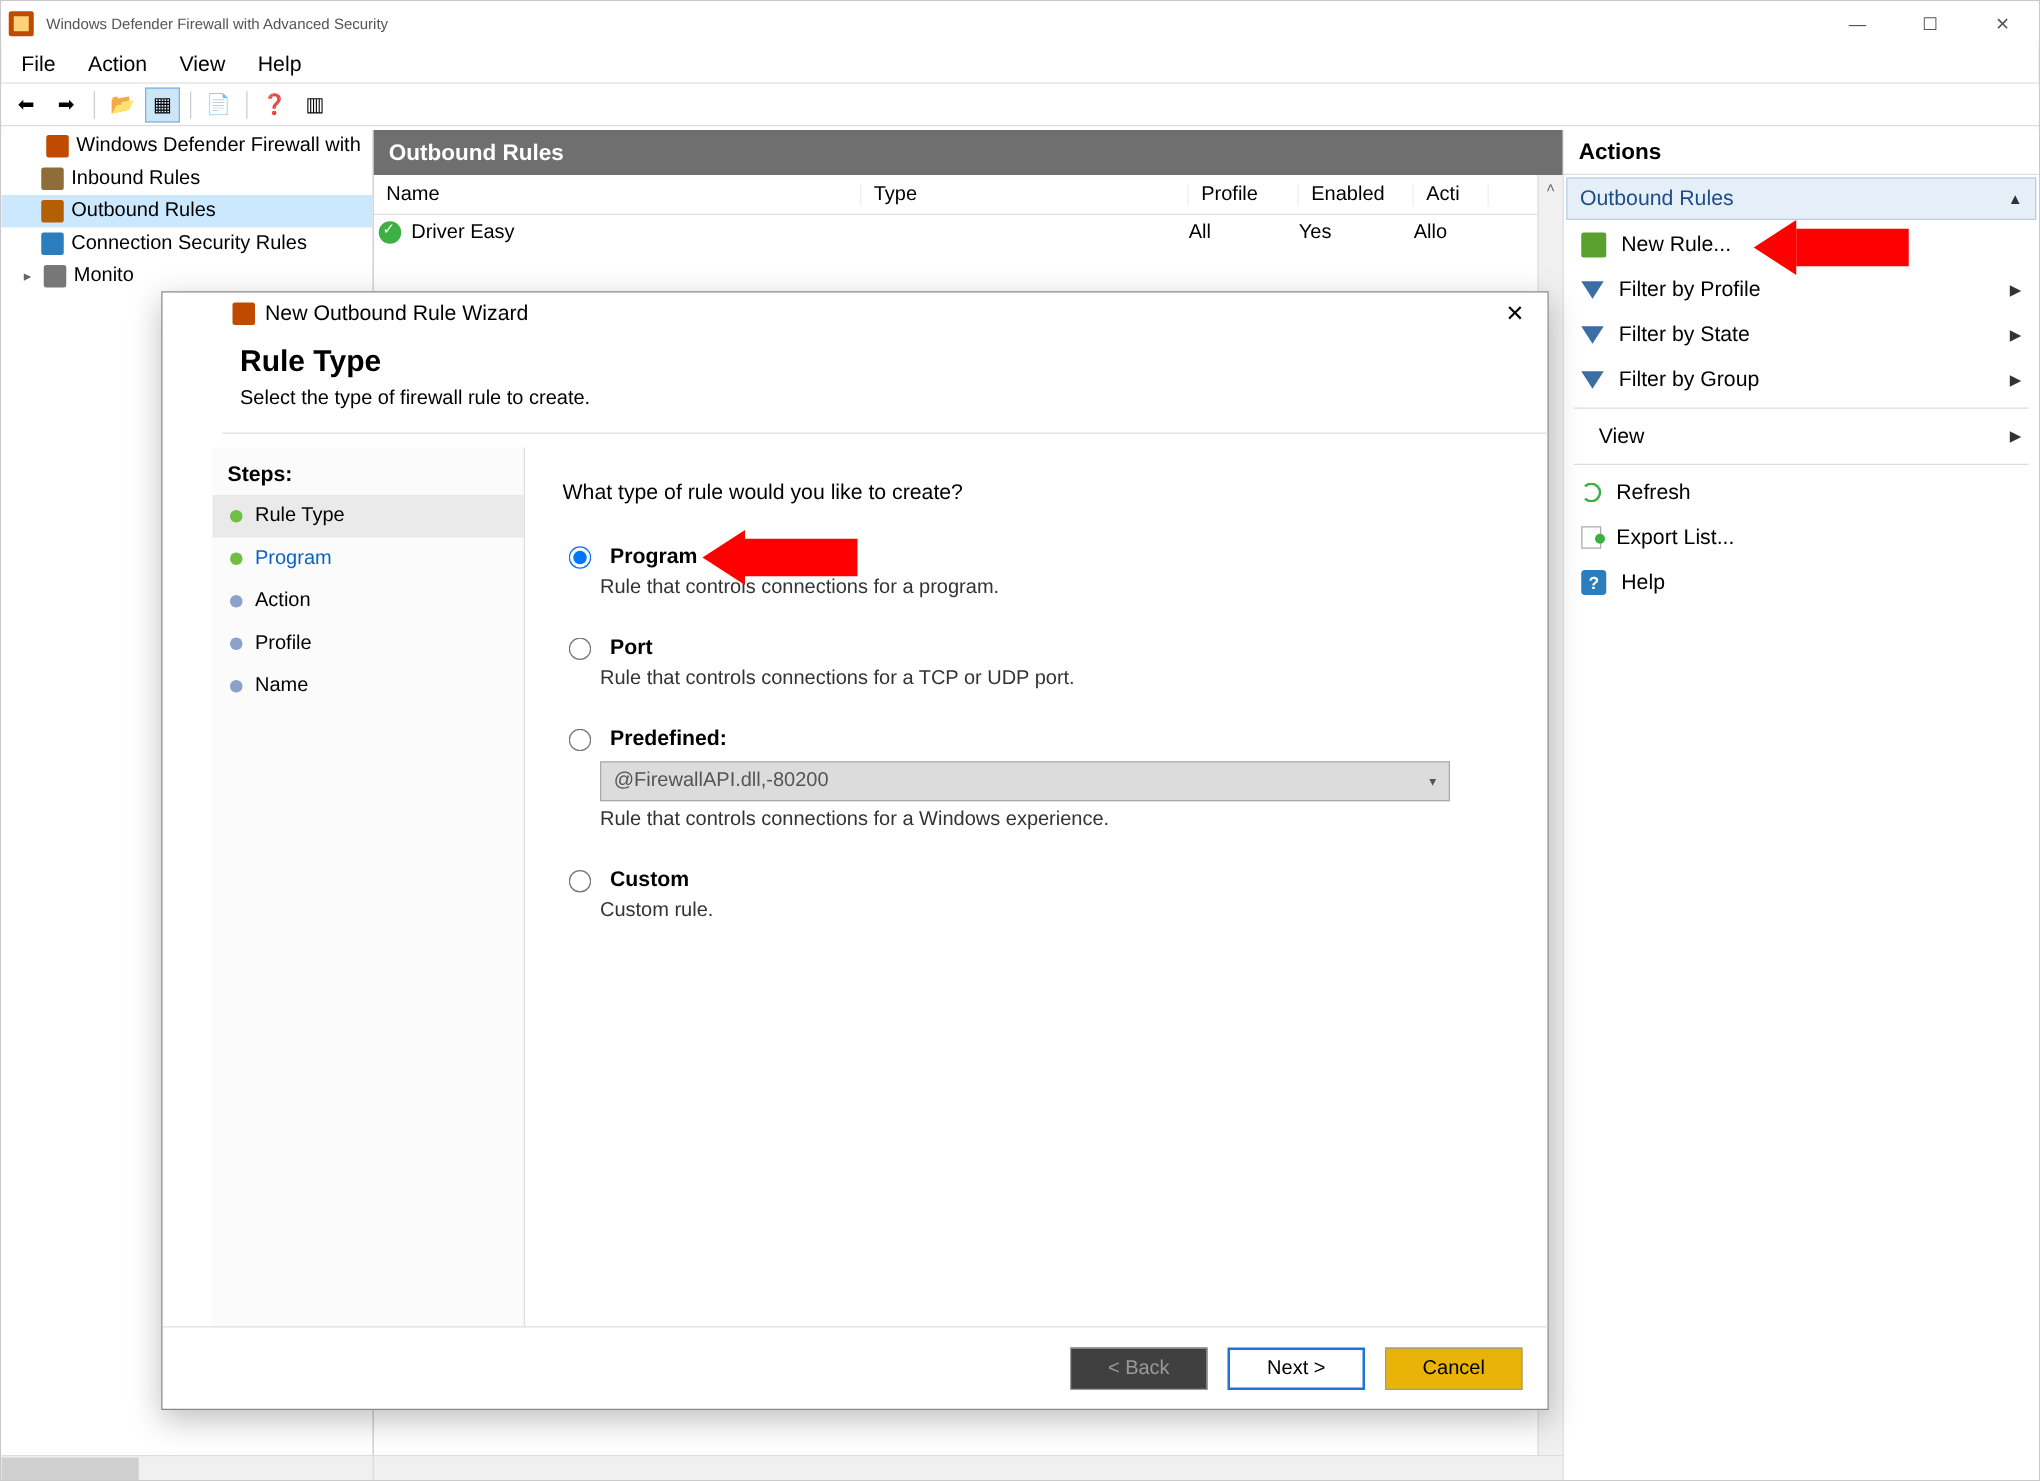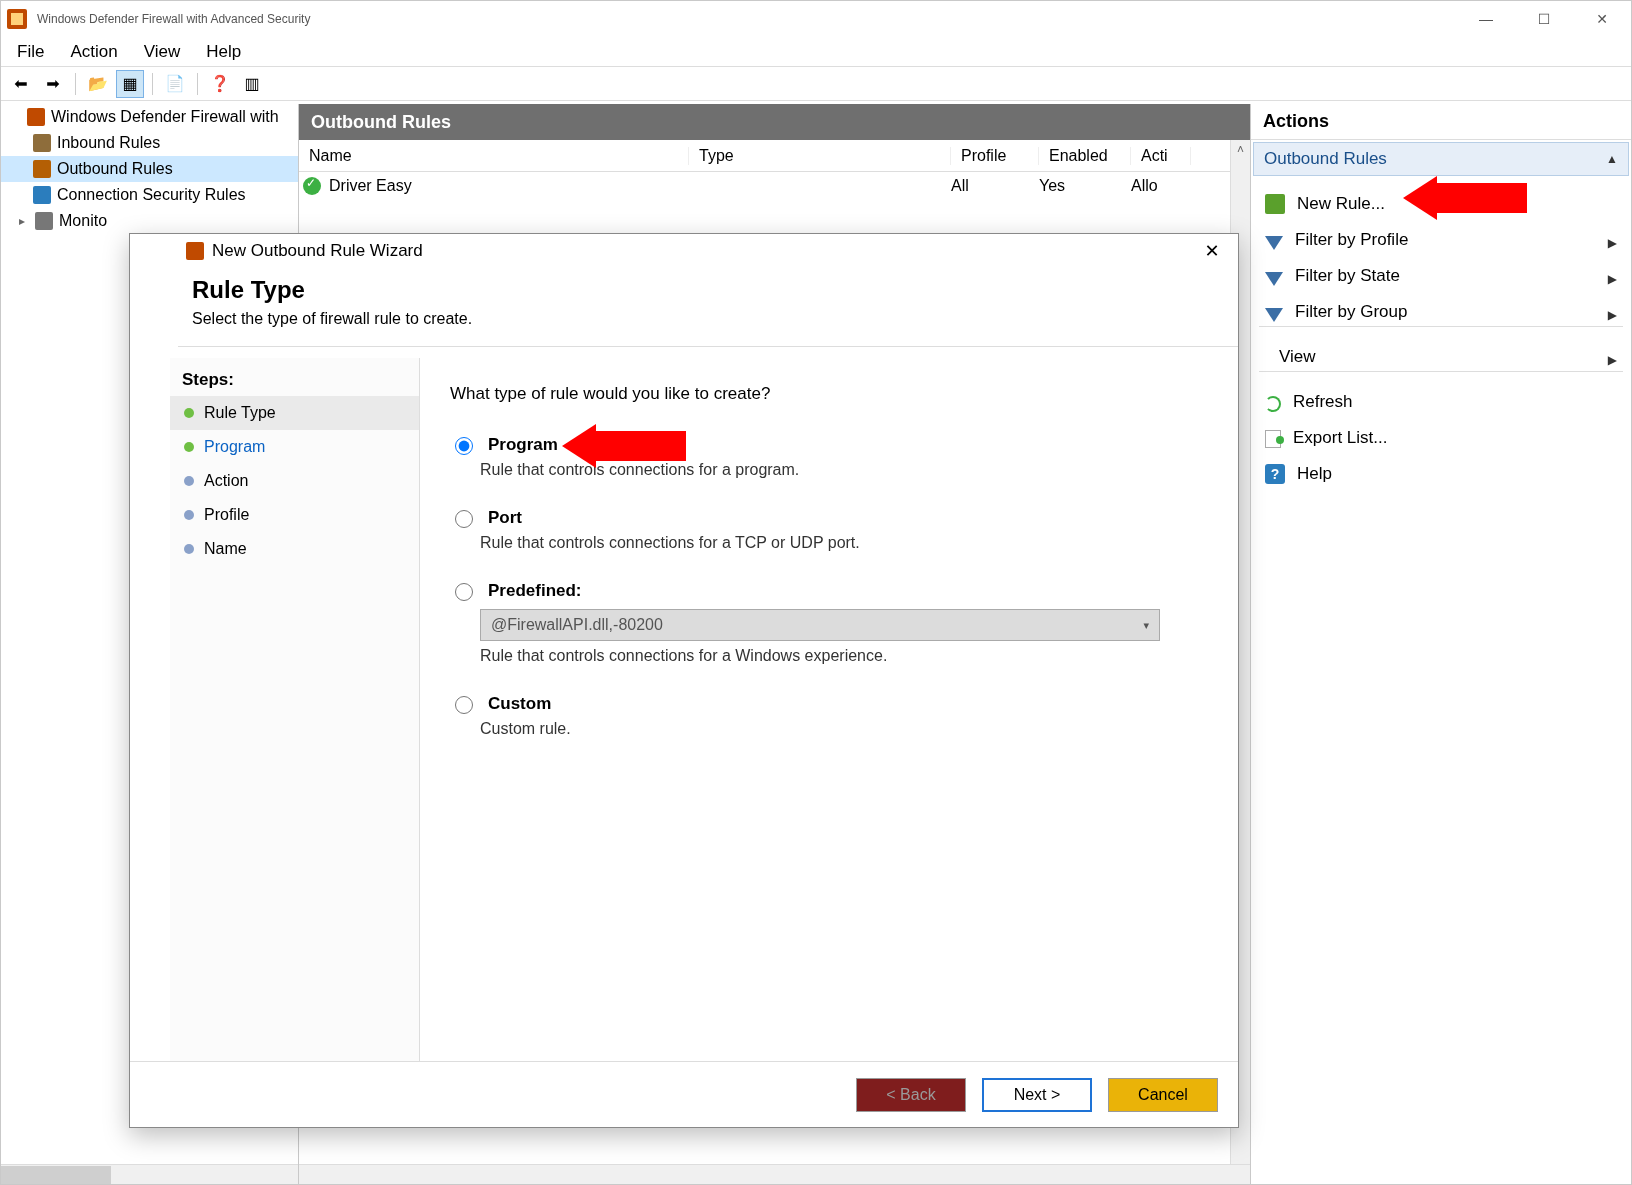--- a/index.html
+++ b/index.html
@@ -17,21 +17,21 @@
 .menubar { height: 30px; display: flex; align-items: center; gap: 26px; padding: 0 16px; border-bottom: 1px solid #ddd; font-size: 17px; }
 .menubar span { cursor: default; }
 
 .toolbar { height: 34px; display:flex; align-items:center; gap:4px; padding:0 6px; border-bottom:1px solid #ddd; background:#fff;}
 .toolbar .tb { width:28px;height:28px;display:flex;align-items:center;justify-content:center;border:1px solid transparent;}
 .toolbar .sep{width:1px;height:22px;background:#ccc;margin:0 4px;}
 .toolbar .selected{border-color:#7bb2e6;background:#cde6f7;}
 
 .body { position: absolute; top: 103px; left: 0; right: 0; bottom: 0; display: flex; }
 .tree-pane { width: 298px; border-right: 1px solid #c9c9c9; background:#fff; overflow:hidden; position:relative;}
-.tree-pane .row { height:26px; display:flex; align-items:center; gap:6px; padding-left:6px; font-size:16px;}
+.tree-pane .row { height:26px; display:flex; align-items:center; gap:6px; padding-left:16px; font-size:16px;}
 .tree-pane .row.sel{background:#cce8ff;}
 .tree-pane .row .tw{width:14px;text-align:center;font-size:12px;color:#666;}
 .tree-pane .row .ic{width:18px;height:18px;display:inline-block;}
 .ic-firewall{background:#c04a00;border-radius:2px;}
 .ic-inbound{background:#8e6d3b;border-radius:2px;}
 .ic-outbound{background:#b45f04;border-radius:2px;}
 .ic-conn{background:#2b7dbd;border-radius:2px;}
 .ic-monitor{background:#777;border-radius:2px;}
 .tree-pane .hscroll{position:absolute;left:0;right:0;bottom:0;height:20px;background:#f0f0f0;border-top:1px solid #ddd;}
 .tree-pane .hscroll .thumb{position:absolute;left:0;width:110px;height:18px;top:1px;background:#cfcfcf;}
@@ -45,21 +45,21 @@
 .rule-row .ic-check{width:18px;height:18px;border-radius:50%;background:#3cb043;display:inline-block;margin:0 8px 0 4px;position:relative;}
 .rule-row .ic-check::after{content:"✓";color:#fff;font-size:12px;position:absolute;left:3px;top:-1px;}
 .center-pane .vscroll{position:absolute;right:0;top:36px;bottom:20px;width:20px;background:#f0f0f0;border-left:1px solid #ddd;}
 .center-pane .vscroll .up,.center-pane .vscroll .dn{height:20px;text-align:center;line-height:20px;font-size:12px;color:#666;}
 .center-pane .hscroll{position:absolute;left:0;right:0;bottom:0;height:20px;background:#f0f0f0;border-top:1px solid #ddd;}
 
 .actions-pane { width:380px; background:#fff; position:relative;}
 .actions-header{height:36px;background:#fff;border-bottom:1px solid #ddd;display:flex;align-items:center;padding:0 12px;font-weight:700;font-size:18px;}
 .actions-sub{height:34px;background:#e6eef8;border:1px solid #b7cee6;margin:2px;display:flex;align-items:center;justify-content:space-between;padding:0 10px;font-size:17px;color:#1a4f8a;}
 .actions-sub .chev{font-size:12px;color:#333;}
-.act-row{height:36px;display:flex;align-items:flex-end;padding:0 14px;gap:12px;font-size:17px;position:relative;}
+.act-row{height:36px;display:flex;align-items:center;padding:0 14px;gap:12px;font-size:17px;position:relative;}
 .act-row .sub{margin-left:auto;font-size:12px;color:#333;}
 .act-row.indent{padding-left:28px;}
 .act-ic{width:20px;height:20px;display:inline-block;}
 .ic-new{background:#5aa02c;border-radius:2px;position:relative;}
 .ic-filter{width:0;height:0;border-left:9px solid transparent;border-right:9px solid transparent;border-top:14px solid #3b6ea5;display:inline-block;}
 .ic-refresh{border:2px solid #3cb043;border-radius:50%;width:16px;height:16px;border-left-color:transparent;}
 .ic-export{background:#fff;border:1px solid #aaa;width:16px;height:18px;position:relative;}
 .ic-export::after{content:"";position:absolute;right:-4px;top:5px;width:8px;height:8px;background:#3cb043;border-radius:50%;}
 .ic-help{background:#2b7dbd;color:#fff;width:20px;height:20px;text-align:center;line-height:20px;font-weight:700;border-radius:3px;font-size:14px;}
 
@@ -91,21 +91,21 @@
 .wiz-q{font-size:17px;margin-bottom:30px;}
 .opt{margin-bottom:28px;}
 .opt .rline{display:flex;align-items:center;gap:12px;}
 .opt input[type=radio]{width:18px;height:18px;}
 .opt .lbl{font-weight:700;font-size:17px;}
 .opt .desc{margin-left:30px;margin-top:6px;font-size:16px;color:#333;}
 .predef-sel{margin:8px 0 6px 30px;width:680px;height:32px;background:#dcdcdc;border:1px solid #aaa;color:#555;padding:0 10px;display:flex;align-items:center;justify-content:space-between;}
 .predef-sel .chev{font-size:11px;}
 .wiz-footer{position:absolute;left:0;right:0;bottom:0;height:66px;border-top:1px solid #ddd;display:flex;align-items:center;justify-content:flex-end;gap:16px;padding:0 20px;}
 .btn{height:34px;min-width:110px;padding:0 18px;border:1px solid #9a9a9a;background:#eab308;font-size:16px;display:flex;align-items:center;justify-content:center;}
-.btn.disabled{color:#9a9a9a;background:#7f1d1d;}
+.btn.disabled{color:#9a9a9a;background:#404040;}
 .btn.primary{border:2px solid #1e73d6;background:#fff;}
 
 
 .watermark{position:absolute;left:500px;top:282px;opacity:.35;font-weight:700;display:flex;align-items:center;gap:10px;pointer-events:none;}
 .wm-logo{width:70px;height:70px;border-radius:50%;background:conic-gradient(#4aa3df 0 33%, #f2a03d 33% 66%, transparent 66%);}
 .wm-txt1{font-size:44px;color:#5aa3d6;letter-spacing:1px;}
 .wm-txt2{font-size:44px;color:#a5b6c2;margin-left:-6px;}
 .wm-sub{position:absolute;left:608px;top:340px;font-size:14px;letter-spacing:3px;color:#b6c5cf;opacity:.35;pointer-events:none;}
 </style>
 </head>

